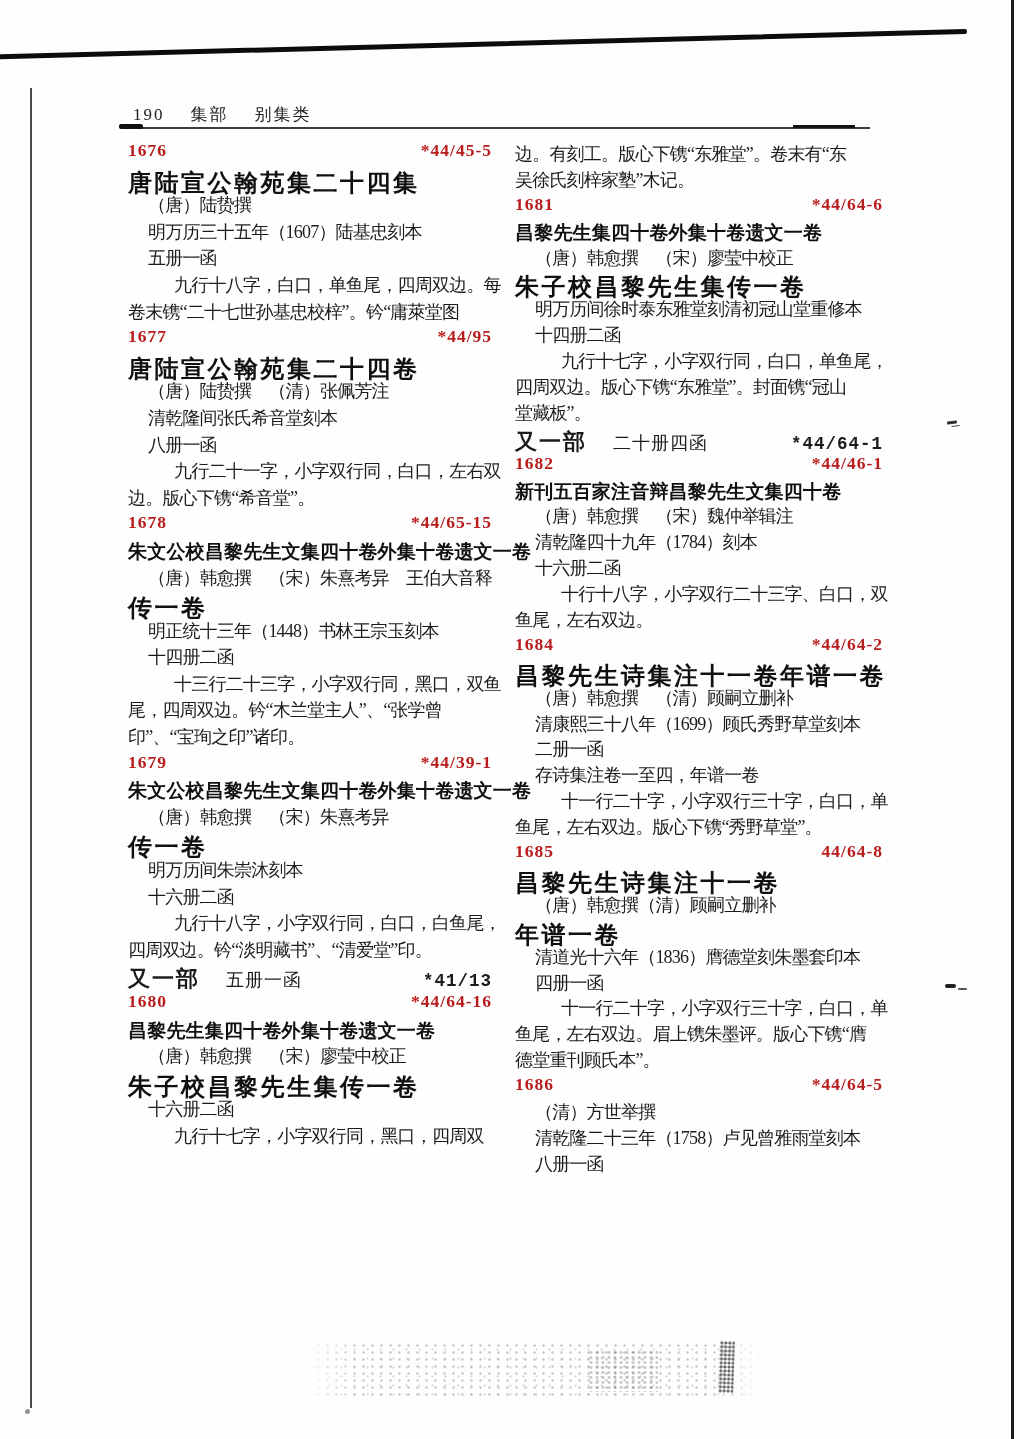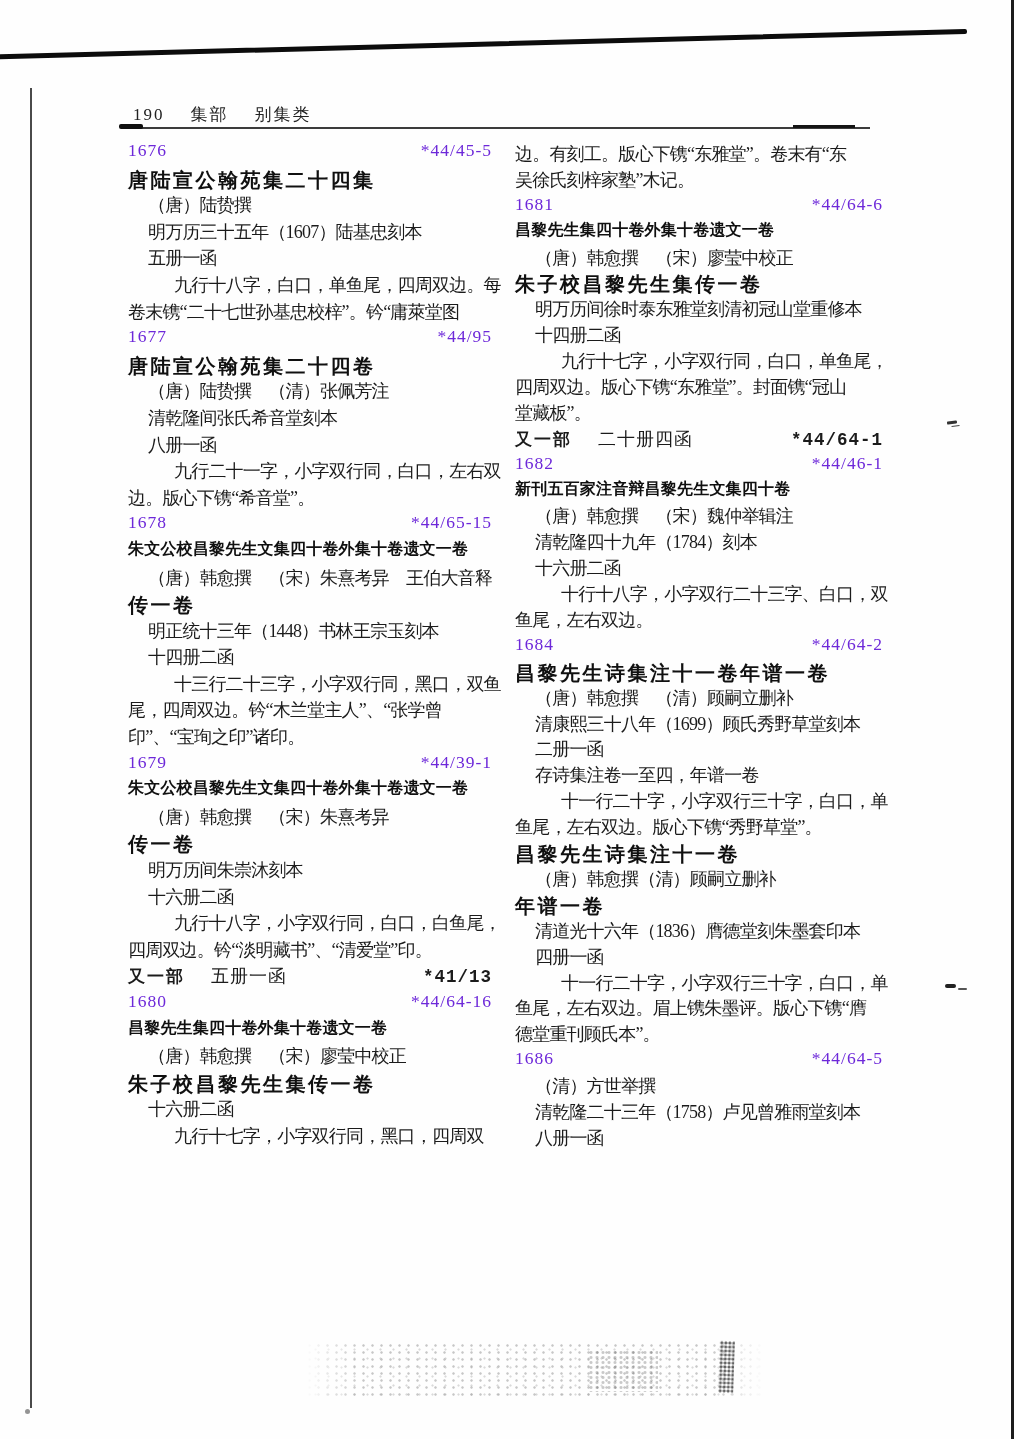--- a/index.html
+++ b/index.html
@@ -19,31 +19,31 @@
   .header-underline-dark{position:absolute;left:793px;top:125px;width:62px;height:3px;background:#141414;}
   
   .header{position:absolute;left:133px;top:103px;font-size:17px;letter-spacing:2px;color:#222;}
   .header span{margin-right:26px;}
   
   .col{position:absolute;}
   .col-left{left:128px;top:140px;width:372px;}
   .col-right{left:515px;top:142px;width:390px;}
   .line{height:26.6px;white-space:nowrap;}
   .col-right .line{height:25.9px;}
-  .title{font-weight:700;font-size:20px;letter-spacing:2.5px;color:#101010;}
-  .title.t-long{font-size:16px;letter-spacing:0.2px;}
+  .title{font-weight:700;font-size:24px;letter-spacing:2.5px;color:#101010;}
+  .title.t-long{font-size:19px;letter-spacing:0.2px;}
   .body{font-size:18px;letter-spacing:-0.8px;}
   .ind1{padding-left:20px;}
   .ind2{padding-left:46px;}
-  .numline{display:flex;justify-content:space-between;font-weight:400;font-size:17.5px;
-    letter-spacing:1px;padding-right:8px;color:#6d28d9;text-align:right;}
+  .numline{display:flex;justify-content:space-between;font-weight:700;font-size:17.5px;
+    letter-spacing:1px;padding-right:8px;color:#b91c1c;text-align:right;}
   .col-right .numline{padding-right:22px;}
   .extraline{display:flex;align-items:baseline;padding-right:8px;}
   .col-right .extraline{padding-right:22px;}
-  .extraline .label{font-weight:700;font-size:17px;letter-spacing:2px;}
+  .extraline .label{font-weight:700;font-size:22px;letter-spacing:2px;}
   .extraline .mid{font-size:18px;margin-left:26px;flex:1;letter-spacing:1px;}
   .extraline .cat-no{font-weight:700;font-size:17.5px;letter-spacing:1px;font-family:Liberation Mono, monospace;}
   
   .noise{position:absolute;pointer-events:none;}
   .noise-band{left:305px;top:1342px;width:460px;height:58px;opacity:.55;filter:blur(.3px);
     background-image:radial-gradient(circle,rgba(70,70,70,.55) .8px,transparent 1.6px),
                      radial-gradient(circle,rgba(90,90,90,.4) .7px,transparent 1.5px);
     background-size:9px 7px,13px 9px;background-position:0 0,4px 3px;
     -webkit-mask-image:linear-gradient(90deg,transparent,black 12%,black 88%,transparent);
     mask-image:linear-gradient(90deg,transparent,black 12%,black 88%,transparent);}
@@ -168,20 +168,24 @@
         <span class="entry-no">1684</span>
         <span class="cat-no">*44/64-2</span>
       </div>
       <div class="line title">昌黎先生诗集注十一卷年谱一卷</div>
       <div class="line body ind1">（唐）韩愈撰　（清）顾嗣立删补</div>
       <div class="line body ind1">清康熙三十八年（1699）顾氏秀野草堂刻本</div>
       <div class="line body ind1">二册一函</div>
       <div class="line body ind1">存诗集注卷一至四，年谱一卷</div>
       <div class="line body ind2">十一行二十字，小字双行三十字，白口，单</div>
       <div class="line body ind0">鱼尾，左右双边。版心下镌“秀野草堂”。</div>
+      <div class="line numline">
+        <span class="entry-no">1685</span>
+        <span class="cat-no">44/64-8</span>
+      </div>
       <div class="line title">昌黎先生诗集注十一卷</div>
       <div class="line body ind1">（唐）韩愈撰（清）顾嗣立删补</div>
       <div class="line title">年谱一卷</div>
       <div class="line body ind1">清道光十六年（1836）膺德堂刻朱墨套印本</div>
       <div class="line body ind1">四册一函</div>
       <div class="line body ind2">十一行二十字，小字双行三十字，白口，单</div>
       <div class="line body ind0">鱼尾，左右双边。眉上镌朱墨评。版心下镌“膺</div>
       <div class="line body ind0">德堂重刊顾氏本”。</div>
       <div class="line numline">
         <span class="entry-no">1686</span>

